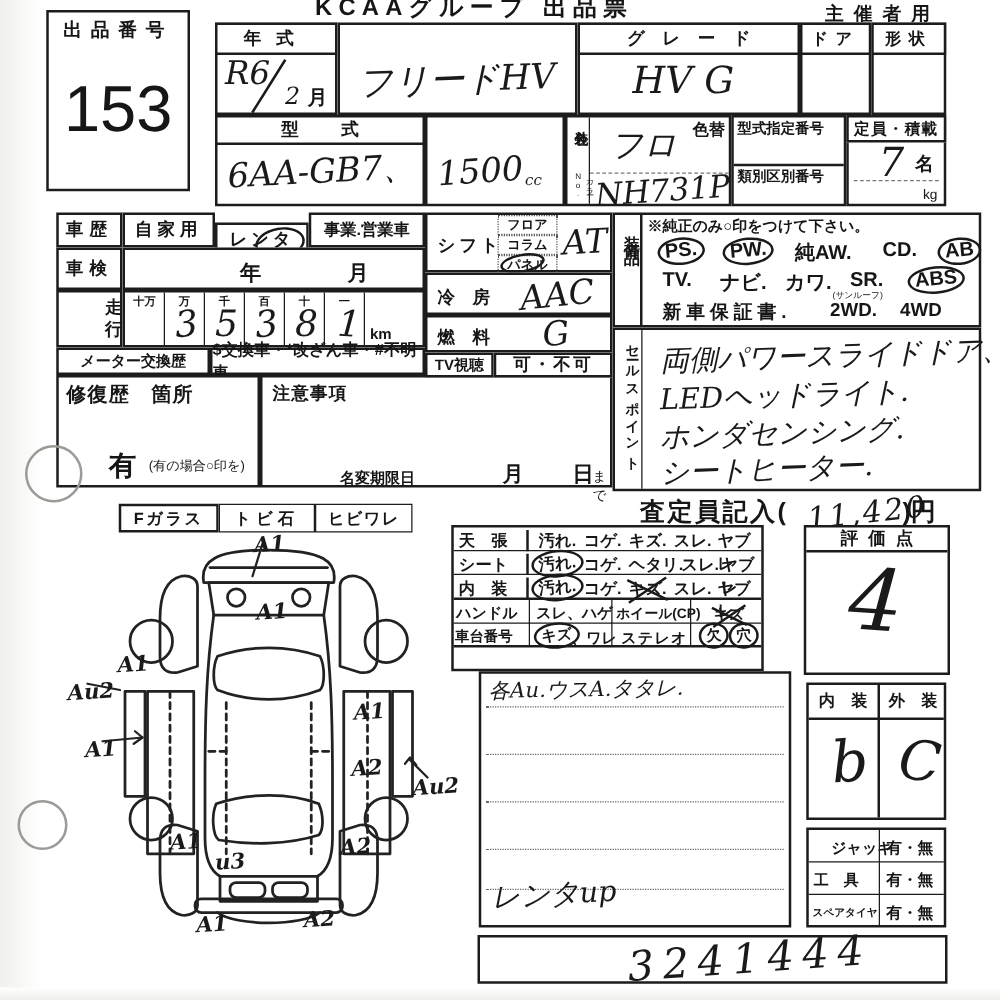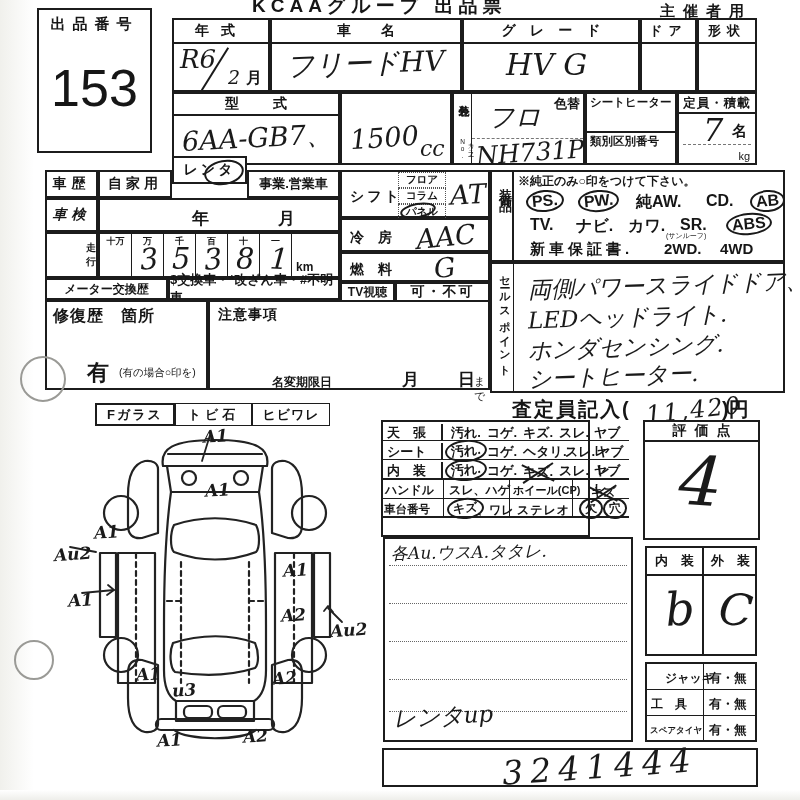--- a/index.html
+++ b/index.html
@@ -44,80 +44,79 @@
   </div>
 
   <div class="cell" style="left:172px;top:18px;width:98px;height:74px;">
     <div class="hdr" style="font-size:14px;letter-spacing:12px;">年式</div>
     <div class="hw abs" style="left:6px;top:26px;font-size:26px;">R6</div>
     <div class="abs" style="left:40px;top:24px;width:2px;height:50px;background:#1a1a1a;transform:rotate(32deg);"></div>
     <div class="hw abs" style="left:54px;top:48px;font-size:19px;">2</div>
     <div class="abs b" style="left:72px;top:48px;font-size:16px;">月</div>
   </div>
   <div class="cell" style="left:270px;top:18px;width:192px;height:74px;">
-    <div class="hdr" style="font-size:14px;letter-spacing:30px;text-indent:30px;">車名</div>
     <div class="hw abs" style="left:14px;top:30px;font-size:28px;transform:rotate(-2deg);">フリードHV</div>
   </div>
   <div class="cell" style="left:462px;top:18px;width:178px;height:74px;">
     <div class="hdr" style="font-size:14px;letter-spacing:14px;text-indent:14px;">グレード</div>
     <div class="hw abs" style="left:42px;top:30px;font-size:30px;">HV G</div>
   </div>
   <div class="cell" style="left:640px;top:18px;width:57px;height:74px;">
     <div class="hdr" style="font-size:13px;letter-spacing:6px;">ドア</div>
   </div>
   <div class="cell" style="left:697px;top:18px;width:60px;height:74px;">
     <div class="hdr" style="font-size:13px;letter-spacing:6px;">形状</div>
   </div>
 
   <div class="cell" style="left:172px;top:92px;width:168px;height:73px;">
     <div class="hdr" style="height:20px;font-size:14px;letter-spacing:34px;text-indent:34px;">型式</div>
     <div class="hw abs" style="left:8px;top:30px;font-size:27px;transform:rotate(-3deg);">6AA-GB7、</div>
   </div>
   <div class="cell" style="left:340px;top:92px;width:112px;height:73px;">
     <div class="hw abs" style="left:8px;top:30px;font-size:27px;transform:rotate(-4deg);">1500</div>
-    <div class="hw abs" style="left:78px;top:44px;font-size:22px;">cc</div>
+    <div class="hw abs" style="left:78px;top:44px;font-size:12px;">cc</div>
   </div>
   <div class="cell" style="left:452px;top:92px;width:133px;height:73px;">
     <div class="abs" style="left:0;top:0;bottom:0;width:18px;border-right:1px solid #1c1c1c;">
       <div class="vtext b abs" style="left:2px;top:2px;font-size:11px;">外装色</div>
       <div class="vtext abs" style="left:5px;top:44px;font-size:6.5px;">カラーNo.</div>
     </div>
     <div class="abs b" style="right:3px;top:1px;font-size:13px;">色替</div>
     <div class="hw abs" style="left:34px;top:10px;font-size:26px;">フロ</div>
     <div class="abs" style="left:18px;right:0;top:44px;border-top:1.5px dashed #777;"></div>
     <div class="hw abs" style="left:22px;top:46px;font-size:25px;transform:rotate(-4deg);">NH731P</div>
   </div>
   <div class="cell" style="left:585px;top:92px;width:92px;height:73px;">
-    <div class="abs b" style="left:3px;top:1px;font-size:11.5px;">シートヒーター</div>
+    <div class="abs b" style="left:3px;top:1px;font-size:11.5px;">型式指定番号</div>
     <div class="abs" style="left:0;right:0;top:37px;border-top:2px solid #1c1c1c;"></div>
     <div class="abs b" style="left:3px;top:40px;font-size:11.5px;">類別区別番号</div>
   </div>
   <div class="cell" style="left:677px;top:92px;width:80px;height:73px;">
     <div class="hdr" style="height:18px;font-size:12.5px;letter-spacing:1px;">定員・積載</div>
     <div class="hw abs" style="left:24px;top:20px;font-size:32px;">7</div>
     <div class="abs b" style="right:8px;top:28px;font-size:15px;">名</div>
     <div class="abs" style="left:4px;right:4px;top:50px;border-top:1.5px dashed #777;"></div>
     <div class="abs" style="right:5px;bottom:1px;font-size:11px;">kg</div>
   </div>
 
   <div class="cell ctr b" style="left:45px;top:170px;width:53px;height:28px;font-size:14px;letter-spacing:5px;">車歴</div>
   <div class="cell ctr b" style="left:98px;top:170px;width:74px;height:28px;font-size:14px;letter-spacing:4px;">自家用</div>
-  <div class="cell ctr b" style="left:172px;top:156px;width:75px;height:28px;font-size:14px;letter-spacing:3px;">
+  <div class="cell ctr b" style="left:172px;top:178px;width:75px;height:28px;font-size:14px;letter-spacing:3px;">
     <span>レンタ</span>
     <div class="abs" style="left:30px;top:2px;width:40px;height:25px;border:2.5px solid #1a1a1a;border-radius:50%;transform:rotate(-10deg);"></div>
   </div>
   <div class="cell ctr b" style="left:247px;top:170px;width:93px;height:28px;font-size:13px;">事業.営業車</div>
 
-  <div class="cell ctr b" style="left:45px;top:198px;width:53px;height:34px;font-size:14px;letter-spacing:5px;font-style:italic;">車検</div>
+  <div class="cell ctr b" style="left:45px;top:198px;width:53px;height:34px;font-size:14px;letter-spacing:5px;">車検</div>
   <div class="cell" style="left:98px;top:198px;width:242px;height:34px;">
     <span class="abs b" style="left:92px;top:7px;font-size:17px;">年</span>
     <span class="abs b" style="left:178px;top:7px;font-size:17px;">月</span>
   </div>
 
-  <div class="cell ctr b" style="left:45px;top:232px;width:53px;height:46px;font-size:10px;letter-spacing:5px;padding-left:44px;">走行</div>
+  <div class="cell ctr b" style="left:45px;top:232px;width:53px;height:46px;font-size:14px;letter-spacing:5px;padding-left:44px;">走行</div>
   <div class="cell" style="left:98px;top:232px;width:242px;height:46px;">
 
     <div class="abs" style="left:0px;top:0;width:32px;height:42px;border-right:1px solid #1c1c1c;">
       <div class="abs b" style="left:0;right:0;top:1px;text-align:center;font-size:9px;">十万</div>
       <div class="hw abs" style="left:8px;top:11px;font-size:29px;"></div>
     </div>
     <div class="abs" style="left:32px;top:0;width:32px;height:42px;border-right:1px solid #1c1c1c;">
       <div class="abs b" style="left:0;right:0;top:1px;text-align:center;font-size:9px;">万</div>
       <div class="hw abs" style="left:8px;top:11px;font-size:29px;transform:rotate(-5deg);">3</div>
     </div>
@@ -211,21 +210,21 @@
     <div class="hw abs" style="left:36px;top:10px;font-size:23px;transform:rotate(-2deg);">両側パワースライドドア、</div>
     <div class="hw abs" style="left:36px;top:42px;font-size:23px;transform:rotate(-2deg);">LEDヘッドライト.</div>
     <div class="hw abs" style="left:36px;top:72px;font-size:23px;transform:rotate(-2deg);">ホンダセンシング.</div>
     <div class="hw abs" style="left:36px;top:101px;font-size:23px;transform:rotate(-2deg);">シートヒーター.</div>
   </div>
 
   <div class="abs b" style="left:512px;top:396px;font-size:20px;letter-spacing:2px;">査定員記入(</div>
   <div class="hw abs" style="left:646px;top:398px;font-size:24px;transform:rotate(-6deg);letter-spacing:2px;">11,420</div>
   <div class="abs b" style="left:722px;top:396px;font-size:20px;">)円</div>
 
-  <div class="cell nobg" style="left:381px;top:420px;width:209px;height:117px;">
+  <div class="cell nobg" style="left:361px;top:420px;width:250px;height:117px;">
 
     <div class="abs" style="left:0;top:0;width:246px;height:19px;border-bottom:1px solid #1c1c1c;">
       <span class="abs b" style="left:4px;top:2px;width:56px;font-size:13px;border-right:2px solid #1c1c1c;height:17px;box-sizing:border-box;display:block;">天　張</span>
       <span class="abs b" style="left:68px;top:2px;font-size:13px;">汚れ.</span>
       <span class="abs b" style="left:104px;top:2px;font-size:13px;">コゲ.</span>
       <span class="abs b" style="left:140px;top:2px;font-size:13px;">キズ.</span>
       <span class="abs b" style="left:176px;top:2px;font-size:13px;">スレ.</span>
       <span class="abs b" style="left:211px;top:2px;font-size:13px;">ヤブレ</span>
     </div>
 

